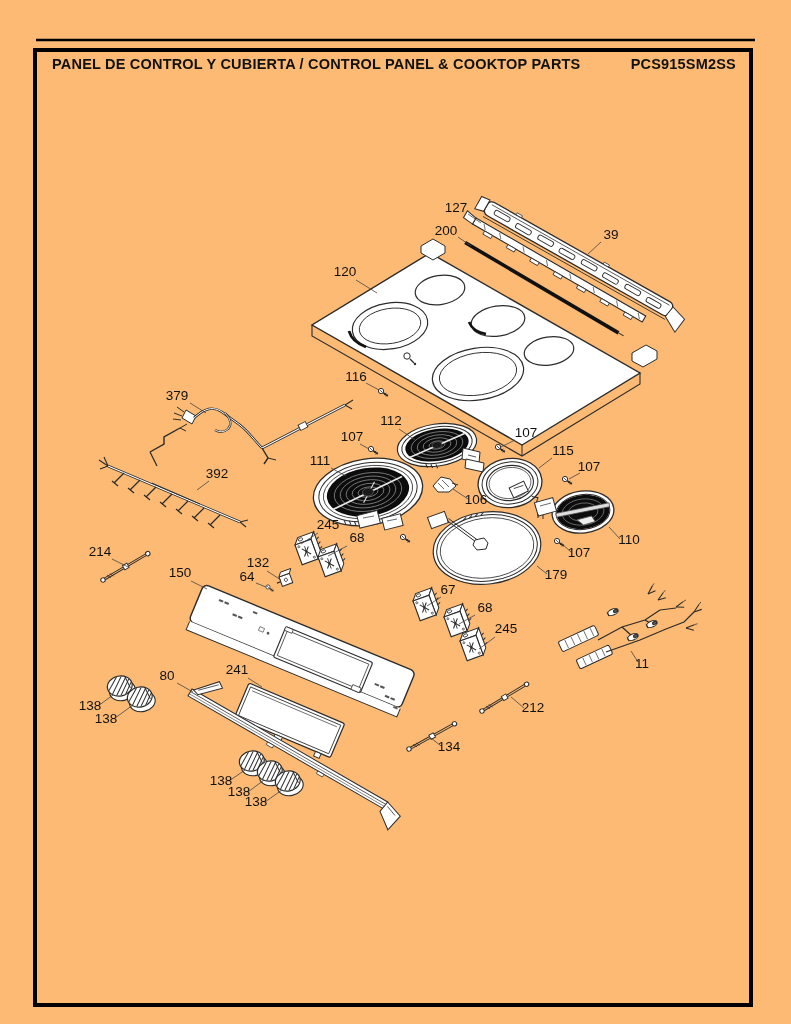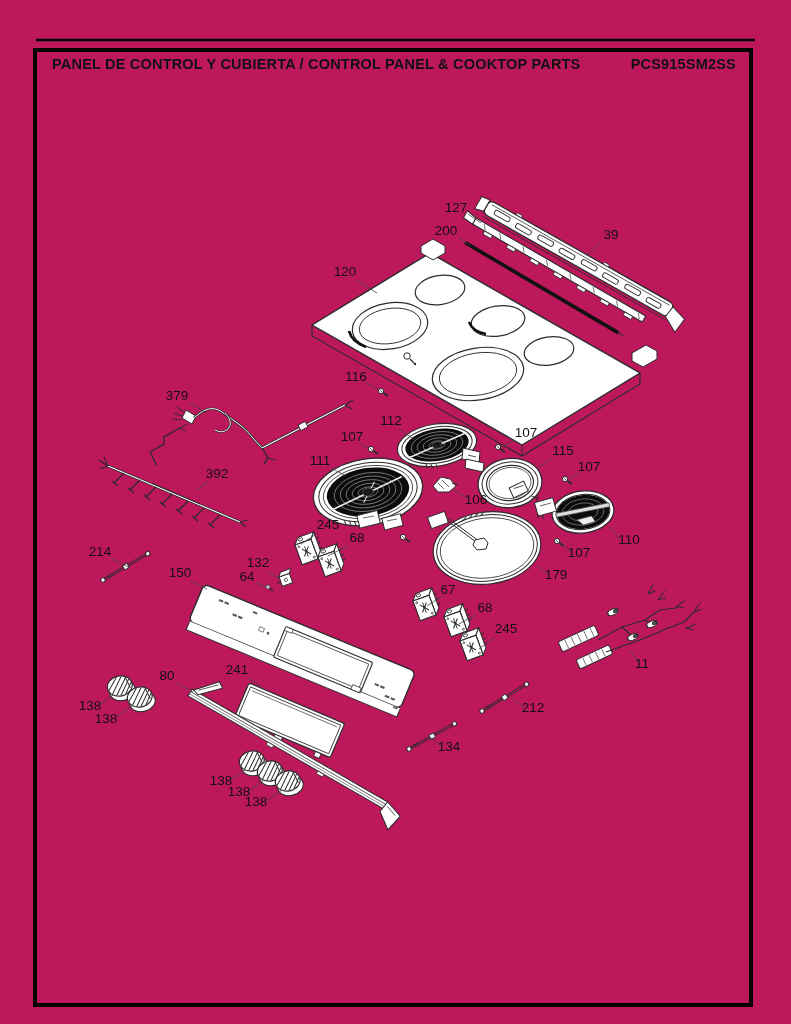--- a/index.html
+++ b/index.html
@@ -1,16 +1,16 @@
 <!DOCTYPE html>
 <html><head>
 <meta charset="utf-8">
 <style>
   html,body{margin:0;padding:0;background:#fff;}
-  .page{position:relative;width:791px;height:1024px;background:#be185d;overflow:hidden;
+  .page{position:relative;width:791px;height:1024px;background:#fdba74;overflow:hidden;
         font-family:"Liberation Sans", sans-serif;}
   svg{position:absolute;left:0;top:0;}
   text{fill:#111;}
   .callout{font-size:13.5px;}
   .hdr{font-size:14.5px;font-weight:bold;letter-spacing:.2px;}
 </style>
 </head>
 <body>
 
 <div class="page">

